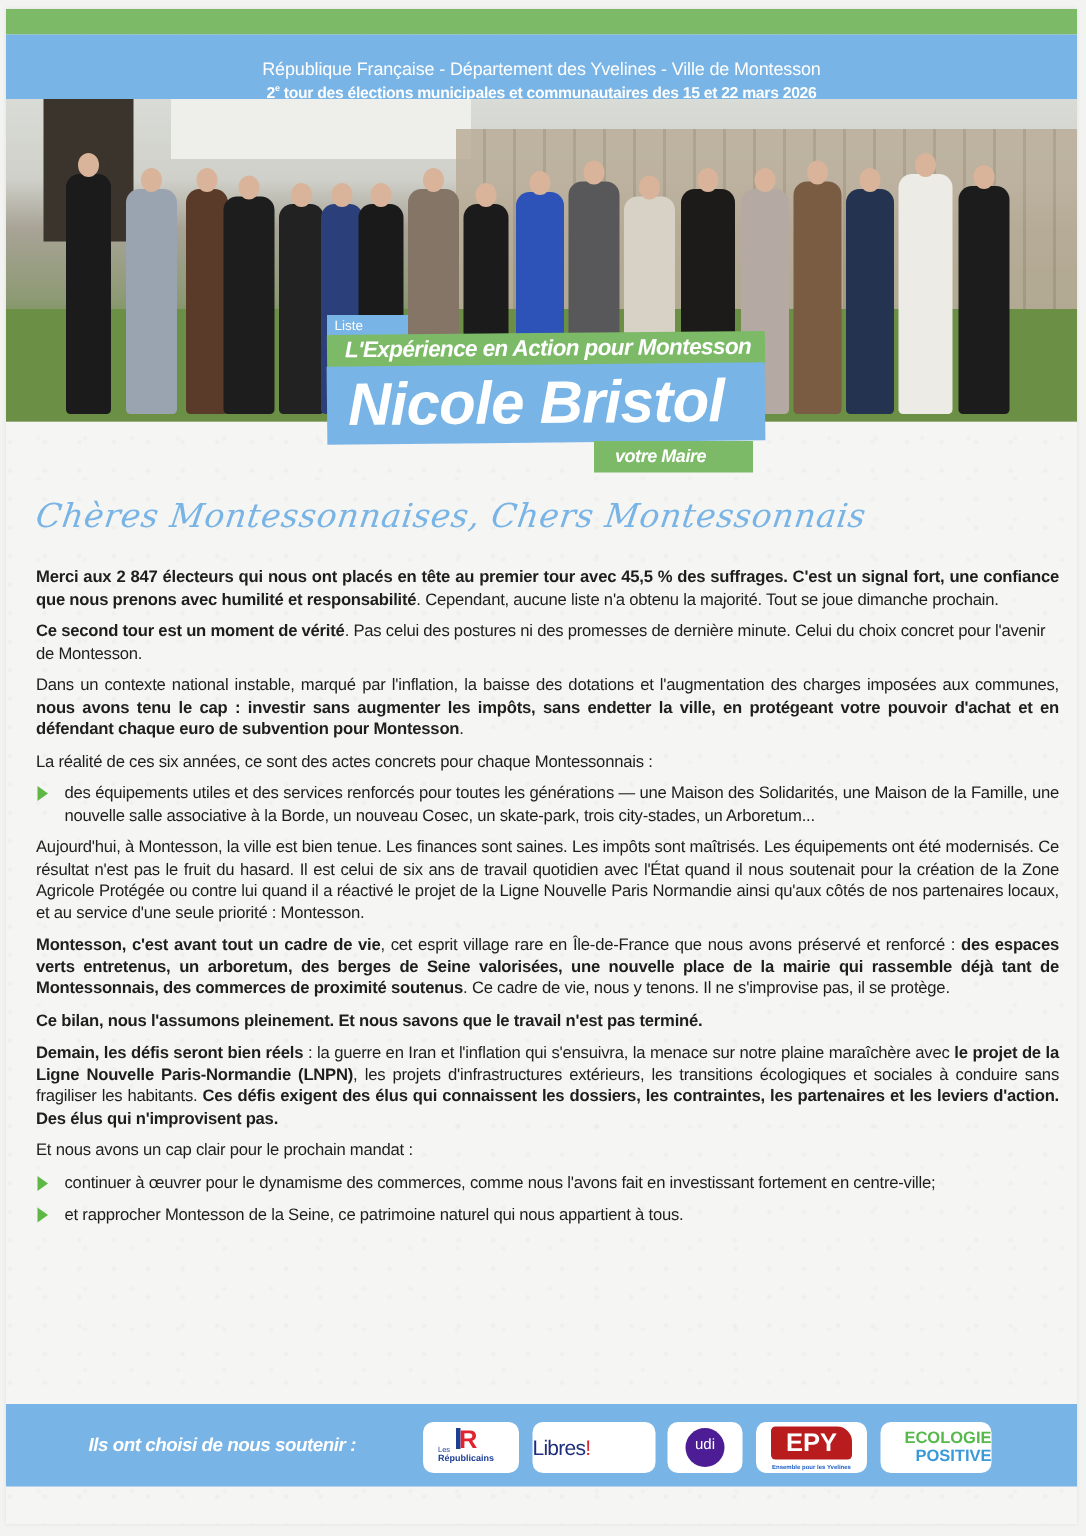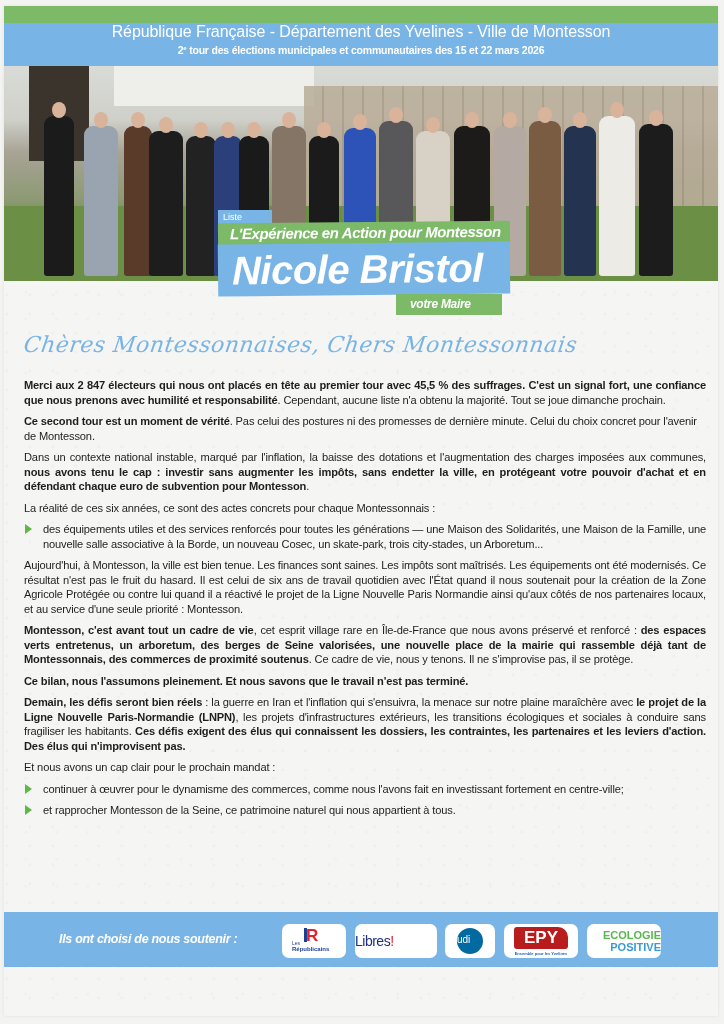--- a/index.html
+++ b/index.html
@@ -11,21 +11,21 @@
     background-image:
       radial-gradient(circle at 12% 20%, rgba(0,0,0,0.025) 0 1px, transparent 2px),
       radial-gradient(circle at 70% 60%, rgba(0,0,0,0.02) 0 1px, transparent 2px);
     background-size: 23px 19px, 31px 27px;
     box-shadow: 0 0 3px rgba(0,0,0,0.08);
   }
 
   .green-strip { position: absolute; left: 0; top: 0; width: 714px; height: 17px; background: #7cba68; }
   .blue-header { position: absolute; left: 0; top: 17px; width: 714px; height: 43px; background: #78b4e6;
     color: #fff; text-align: center; }
-  .blue-header .l1 { font-size: 16px; margin-top: 0; letter-spacing: -0.1px; }
+  .blue-header .l1 { font-size: 12px; margin-top: 16px; letter-spacing: -0.1px; }
   .blue-header .l2 { font-size: 10.5px; font-weight: bold; margin-top: 3px; letter-spacing: -0.2px; }
   .blue-header .l2 sup { font-size: 6px; }
 
   .photo { position: absolute; left: 0; top: 60px; width: 714px; height: 215px; overflow: hidden;
     background: linear-gradient(180deg, #d9dbd6 0%, #cfd0c9 25%, #a8a396 40%, #8d9a74 62%, #6f8e4a 75%, #5d8039 100%); }
   .photo .wall { position: absolute; left: 300px; top: 20px; width: 414px; height: 120px;
     background: repeating-linear-gradient(90deg, #b9ad98 0 18px, #a79a84 18px 20px),
                 #b2a690; opacity: 0.85; }
   .photo .house { position: absolute; left: 110px; top: 0; width: 200px; height: 40px; background: #eeeeea; }
   .photo .tree { position: absolute; left: 25px; top: 0; width: 60px; height: 95px; background: #3b342c; }
@@ -53,34 +53,34 @@
   .content { position: absolute; left: 20px; top: 372px; width: 682px; font-size: 11.1px; line-height: 14.5px;
     letter-spacing: -0.15px; }
   .content p { margin-bottom: 7px; }
   .content p b { font-weight: bold; }
   .content ul { list-style: none; margin-bottom: 7px; }
   .content li { position: relative; padding-left: 19px; margin-bottom: 7px; text-align: justify; }
   .content li .arrow { position: absolute; left: 1px; top: 2px; width: 0; height: 0;
     border-top: 5px solid transparent; border-bottom: 5px solid transparent; border-left: 7px solid #5fb846; }
   .just { text-align: justify; }
 
-  .footer { position: absolute; left: 0; top: 906px; width: 714px; height: 55px; background: #78b4e6; }
+  .footer { position: absolute; left: 0; top: 930px; width: 714px; height: 55px; background: #78b4e6; }
   .footer .label { position: absolute; left: 55px; top: 20px; color: #fff; font-size: 12.5px; font-weight: bold;
     font-style: italic; letter-spacing: -0.3px; }
   .logo { position: absolute; top: 12px; height: 34px; background: #fff; border-radius: 7px; overflow: hidden; }
   .logo-lr { left: 278px; width: 64px; }
   .logo-lr .r { position: absolute; left: 24px; top: 2px; font-size: 17px; font-weight: bold; color: #e0232f; }
   .logo-lr .i { position: absolute; left: 22px; top: 4px; width: 3px; height: 14px; background: #1c3e94; }
   .logo-lr .les { position: absolute; left: 10px; top: 16px; font-size: 5px; color: #1c3e94; }
   .logo-lr .rep { position: absolute; left: 10px; top: 22px; font-size: 6px; font-weight: bold; color: #1c3e94; }
   .logo-libres { left: 351px; width: 82px; color: #1f2e7c; font-size: 14px; text-align: left; line-height: 34px; letter-spacing: -0.5px; }
   .logo-libres .ex { color: #e0232f; }
   .logo-udi { left: 441px; width: 50px; }
   .logo-udi .circle { position: absolute; left: 12px; top: 4px; width: 26px; height: 26px; border-radius: 50%;
-    background: #0369a1; color: #fff; font-size: 10px; line-height: 24px; text-align: left; }
+    background: #4c1d95; color: #fff; font-size: 10px; line-height: 24px; text-align: center; }
   .logo-epy { left: 500px; width: 74px; }
   .logo-epy .box { position: absolute; left: 10px; top: 3px; width: 54px; height: 22px; background: #b91c1c;
     color: #fff; font-weight: bold; font-size: 17px; text-align: center; line-height: 22px; border-radius: 3px 10px 3px 3px; }
   .logo-epy .sub { position: absolute; left: 6px; top: 27px; width: 62px; font-size: 4px; color: #1f5fc4; text-align: center; font-weight: bold; }
   .logo-eco { left: 583px; width: 74px; text-align: right; font-weight: bold; font-size: 11px; line-height: 12px; padding-top: 5px; }
   .logo-eco .g { color: #57b84c; display: block; }
   .logo-eco .b { color: #3a9ad9; display: block; }
 </style>
 </head>
 <body>

